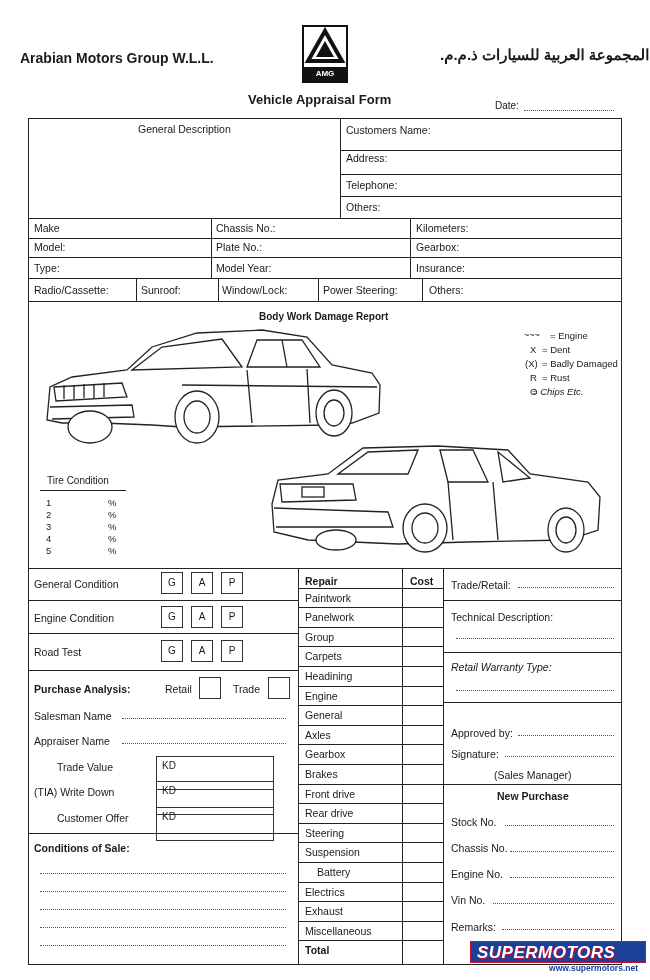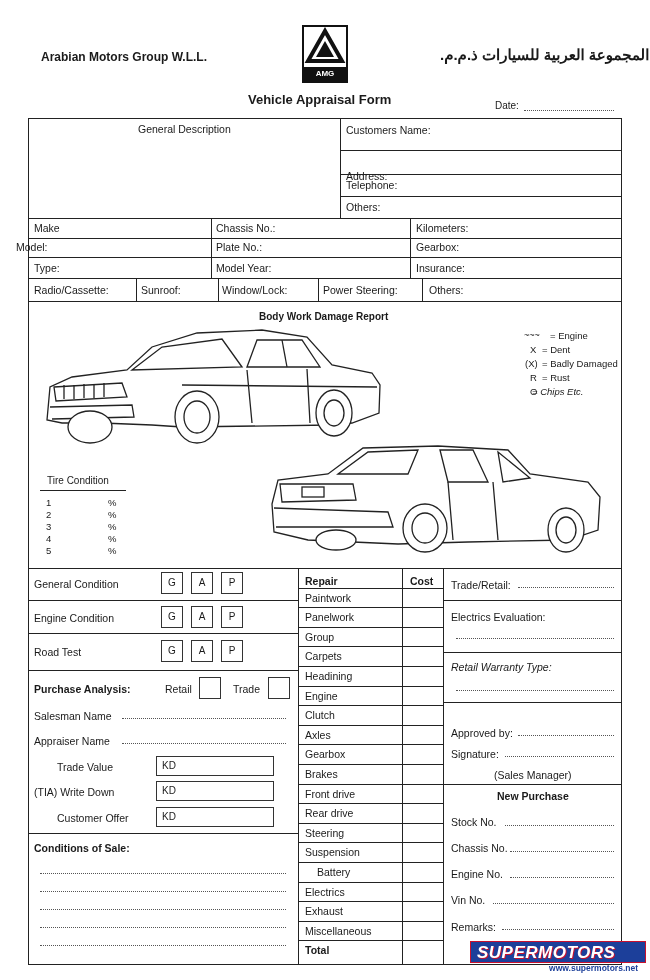--- a/index.html
+++ b/index.html
@@ -4,58 +4,58 @@
 <style>
   * { box-sizing: border-box; margin: 0; padding: 0; }
   html, body { width: 650px; height: 980px; background: #fff; overflow: hidden; }
   body { position: relative; font-family: "Liberation Sans", sans-serif; color: #1a1a1a; font-size: 10.5px; }
   .abs { position: absolute; }
   .hline { position: absolute; height: 1px; background: #222; }
   .vline { position: absolute; width: 1px; background: #222; }
   .dotline { position: absolute; border-bottom: 1px dotted #555; height: 1px; }
   .lbl { position: absolute; white-space: nowrap; font-size: 10.5px; }
   .box { position: absolute; border: 1px solid #333; width: 22px; height: 22px; text-align: center; line-height: 20px; font-size: 10px; background: #fff; }
-  .inbox { position: absolute; border: 1px solid #333; height: 20px; font-size: 10px; padding-left: 5px; line-height: 18px; }
+  .inbox { position: absolute; border: 1px solid #333; height: 34px; font-size: 10px; padding-left: 5px; line-height: 18px; }
   .bold { font-weight: bold; }
   .repair-cell { position: absolute; left: 305px; font-size: 10.5px; }
 </style>
 </head>
 <body>
 
-<div class="lbl bold" style="left:41px;top:50px;font-size:12px;">Arabian Motors Group W.L.L.</div>
+<div class="lbl bold" style="left:20px;top:50px;font-size:14px;">Arabian Motors Group W.L.L.</div>
 <div class="abs" style="left:302px;top:25px;width:46px;height:58px;border:2px solid #111;">
   <svg width="42" height="40" viewBox="0 0 42 40">
     <polygon points="21,4 38,34 4,34" fill="none" stroke="#111" stroke-width="4"></polygon>
     <polygon points="21,14 30,30 12,30" fill="#111"></polygon>
   </svg>
   <div style="position:absolute;left:0;right:0;bottom:0;height:14px;background:#111;color:#fff;font-size:8px;font-weight:bold;text-align:center;line-height:14px;">AMG</div>
 </div>
 <div class="lbl bold" style="left:440px;top:46px;font-size:15px;direction:rtl;">المجموعة العربية للسيارات ذ.م.م.</div>
 <div class="lbl bold" style="left:248px;top:92px;font-size:13px;">Vehicle Appraisal Form</div>
 <div class="lbl" style="left:495px;top:100px;font-size:10px;">Date:</div>
 <div class="dotline" style="left:524px;top:110px;width:90px;"></div>
 
 <div class="abs" style="left:28px;top:118px;width:594px;height:847px;border:1px solid #222;"></div>
 
 <div class="lbl" style="left:138px;top:123px;">General Description</div>
 <div class="vline" style="left:340px;top:118px;height:101px;"></div>
 <div class="lbl" style="left:346px;top:124px;">Customers Name:</div>
 <div class="hline" style="left:340px;top:150px;width:282px;"></div>
-<div class="lbl" style="left:346px;top:170px;">Address:</div>
+<div class="lbl" style="left:346px;top:152px;">Address:</div>
 <div class="hline" style="left:340px;top:174px;width:282px;"></div>
 <div class="lbl" style="left:346px;top:179px;">Telephone:</div>
 <div class="hline" style="left:340px;top:196px;width:282px;"></div>
 <div class="lbl" style="left:346px;top:201px;">Others:</div>
 <div class="hline" style="left:28px;top:218px;width:594px;"></div>
 
 <div class="lbl" style="left:34px;top:222px;">Make</div>
 <div class="lbl" style="left:216px;top:222px;">Chassis No.:</div>
 <div class="lbl" style="left:416px;top:222px;">Kilometers:</div>
 <div class="hline" style="left:28px;top:238px;width:594px;"></div>
-<div class="lbl" style="left:16px;top:241px;">Model:</div>
+<div class="lbl" style="left:34px;top:241px;">Model:</div>
 <div class="lbl" style="left:216px;top:241px;">Plate No.:</div>
 <div class="lbl" style="left:416px;top:241px;">Gearbox:</div>
 <div class="hline" style="left:28px;top:257px;width:594px;"></div>
 <div class="lbl" style="left:34px;top:262px;">Type:</div>
 <div class="lbl" style="left:216px;top:262px;">Model Year:</div>
 <div class="lbl" style="left:416px;top:262px;">Insurance:</div>
 <div class="hline" style="left:28px;top:278px;width:594px;"></div>
 <div class="vline" style="left:211px;top:218px;height:60px;"></div>
 <div class="vline" style="left:410px;top:218px;height:60px;"></div>
 <div class="lbl" style="left:34px;top:284px;">Radio/Cassette:</div>
@@ -220,21 +220,21 @@
     <div class="repair-cell" style="top: 611px;">Panelwork</div>
     <div class="abs" style="left: 403px; top: 608px; width: 40px; height: 18px;"></div>
     <div class="repair-cell" style="top: 631px;">Group</div>
     <div class="abs" style="left: 403px; top: 628px; width: 40px; height: 18px;"></div>
     <div class="repair-cell" style="top: 650px;">Carpets</div>
     <div class="abs" style="left: 403px; top: 647px; width: 40px; height: 18px;"></div>
     <div class="repair-cell" style="top: 670px;">Headining</div>
     <div class="abs" style="left: 403px; top: 667px; width: 40px; height: 18px;"></div>
     <div class="repair-cell" style="top: 690px;">Engine</div>
     <div class="abs" style="left: 403px; top: 687px; width: 40px; height: 18px;"></div>
-    <div class="repair-cell" style="top: 709px;">Clutch</div>
+    <div class="repair-cell" style="top: 709px;">General</div>
     <div class="abs" style="left: 403px; top: 706px; width: 40px; height: 18px;"></div>
     <div class="repair-cell" style="top: 729px;">Axles</div>
     <div class="abs" style="left: 403px; top: 726px; width: 40px; height: 18px;"></div>
     <div class="repair-cell" style="top: 748px;">Gearbox</div>
     <div class="abs" style="left: 403px; top: 745px; width: 40px; height: 18px;"></div>
     <div class="repair-cell" style="top: 768px;">Brakes</div>
     <div class="abs" style="left: 403px; top: 765px; width: 40px; height: 18px;"></div>
     <div class="repair-cell" style="top: 788px;">Front drive</div>
     <div class="abs" style="left: 403px; top: 785px; width: 40px; height: 18px;"></div>
     <div class="repair-cell" style="top: 807px;">Rear drive</div>
@@ -250,21 +250,21 @@
     <div class="repair-cell" style="top: 905px;">Exhaust</div>
     <div class="abs" style="left: 403px; top: 902px; width: 40px; height: 18px;"></div>
     <div class="repair-cell" style="top: 925px;">Miscellaneous</div>
     <div class="abs" style="left: 403px; top: 922px; width: 40px; height: 18px;"></div>
     <div class="repair-cell bold" style="top: 944px;">Total</div>
   </div>
 
 <div class="lbl" style="left:451px;top:579px;">Trade/Retail:</div>
 <div class="dotline" style="left:518px;top:587px;width:96px;"></div>
 <div class="hline" style="left:444px;top:600px;width:178px;"></div>
-<div class="lbl" style="left:451px;top:611px;">Electrics Evaluation:</div>
+<div class="lbl" style="left:451px;top:611px;">Technical Description:</div>
 <div class="dotline" style="left:456px;top:638px;width:158px;"></div>
 <div class="hline" style="left:444px;top:652px;width:178px;"></div>
 <div class="lbl" style="left:451px;top:661px;font-style:italic;">Retail Warranty Type:</div>
 <div class="dotline" style="left:456px;top:690px;width:158px;"></div>
 <div class="hline" style="left:444px;top:702px;width:178px;"></div>
 
 <div class="lbl" style="left:451px;top:727px;">Approved by:</div>
 <div class="dotline" style="left:518px;top:735px;width:96px;"></div>
 <div class="lbl" style="left:451px;top:748px;">Signature:</div>
 <div class="dotline" style="left:505px;top:756px;width:109px;"></div>

